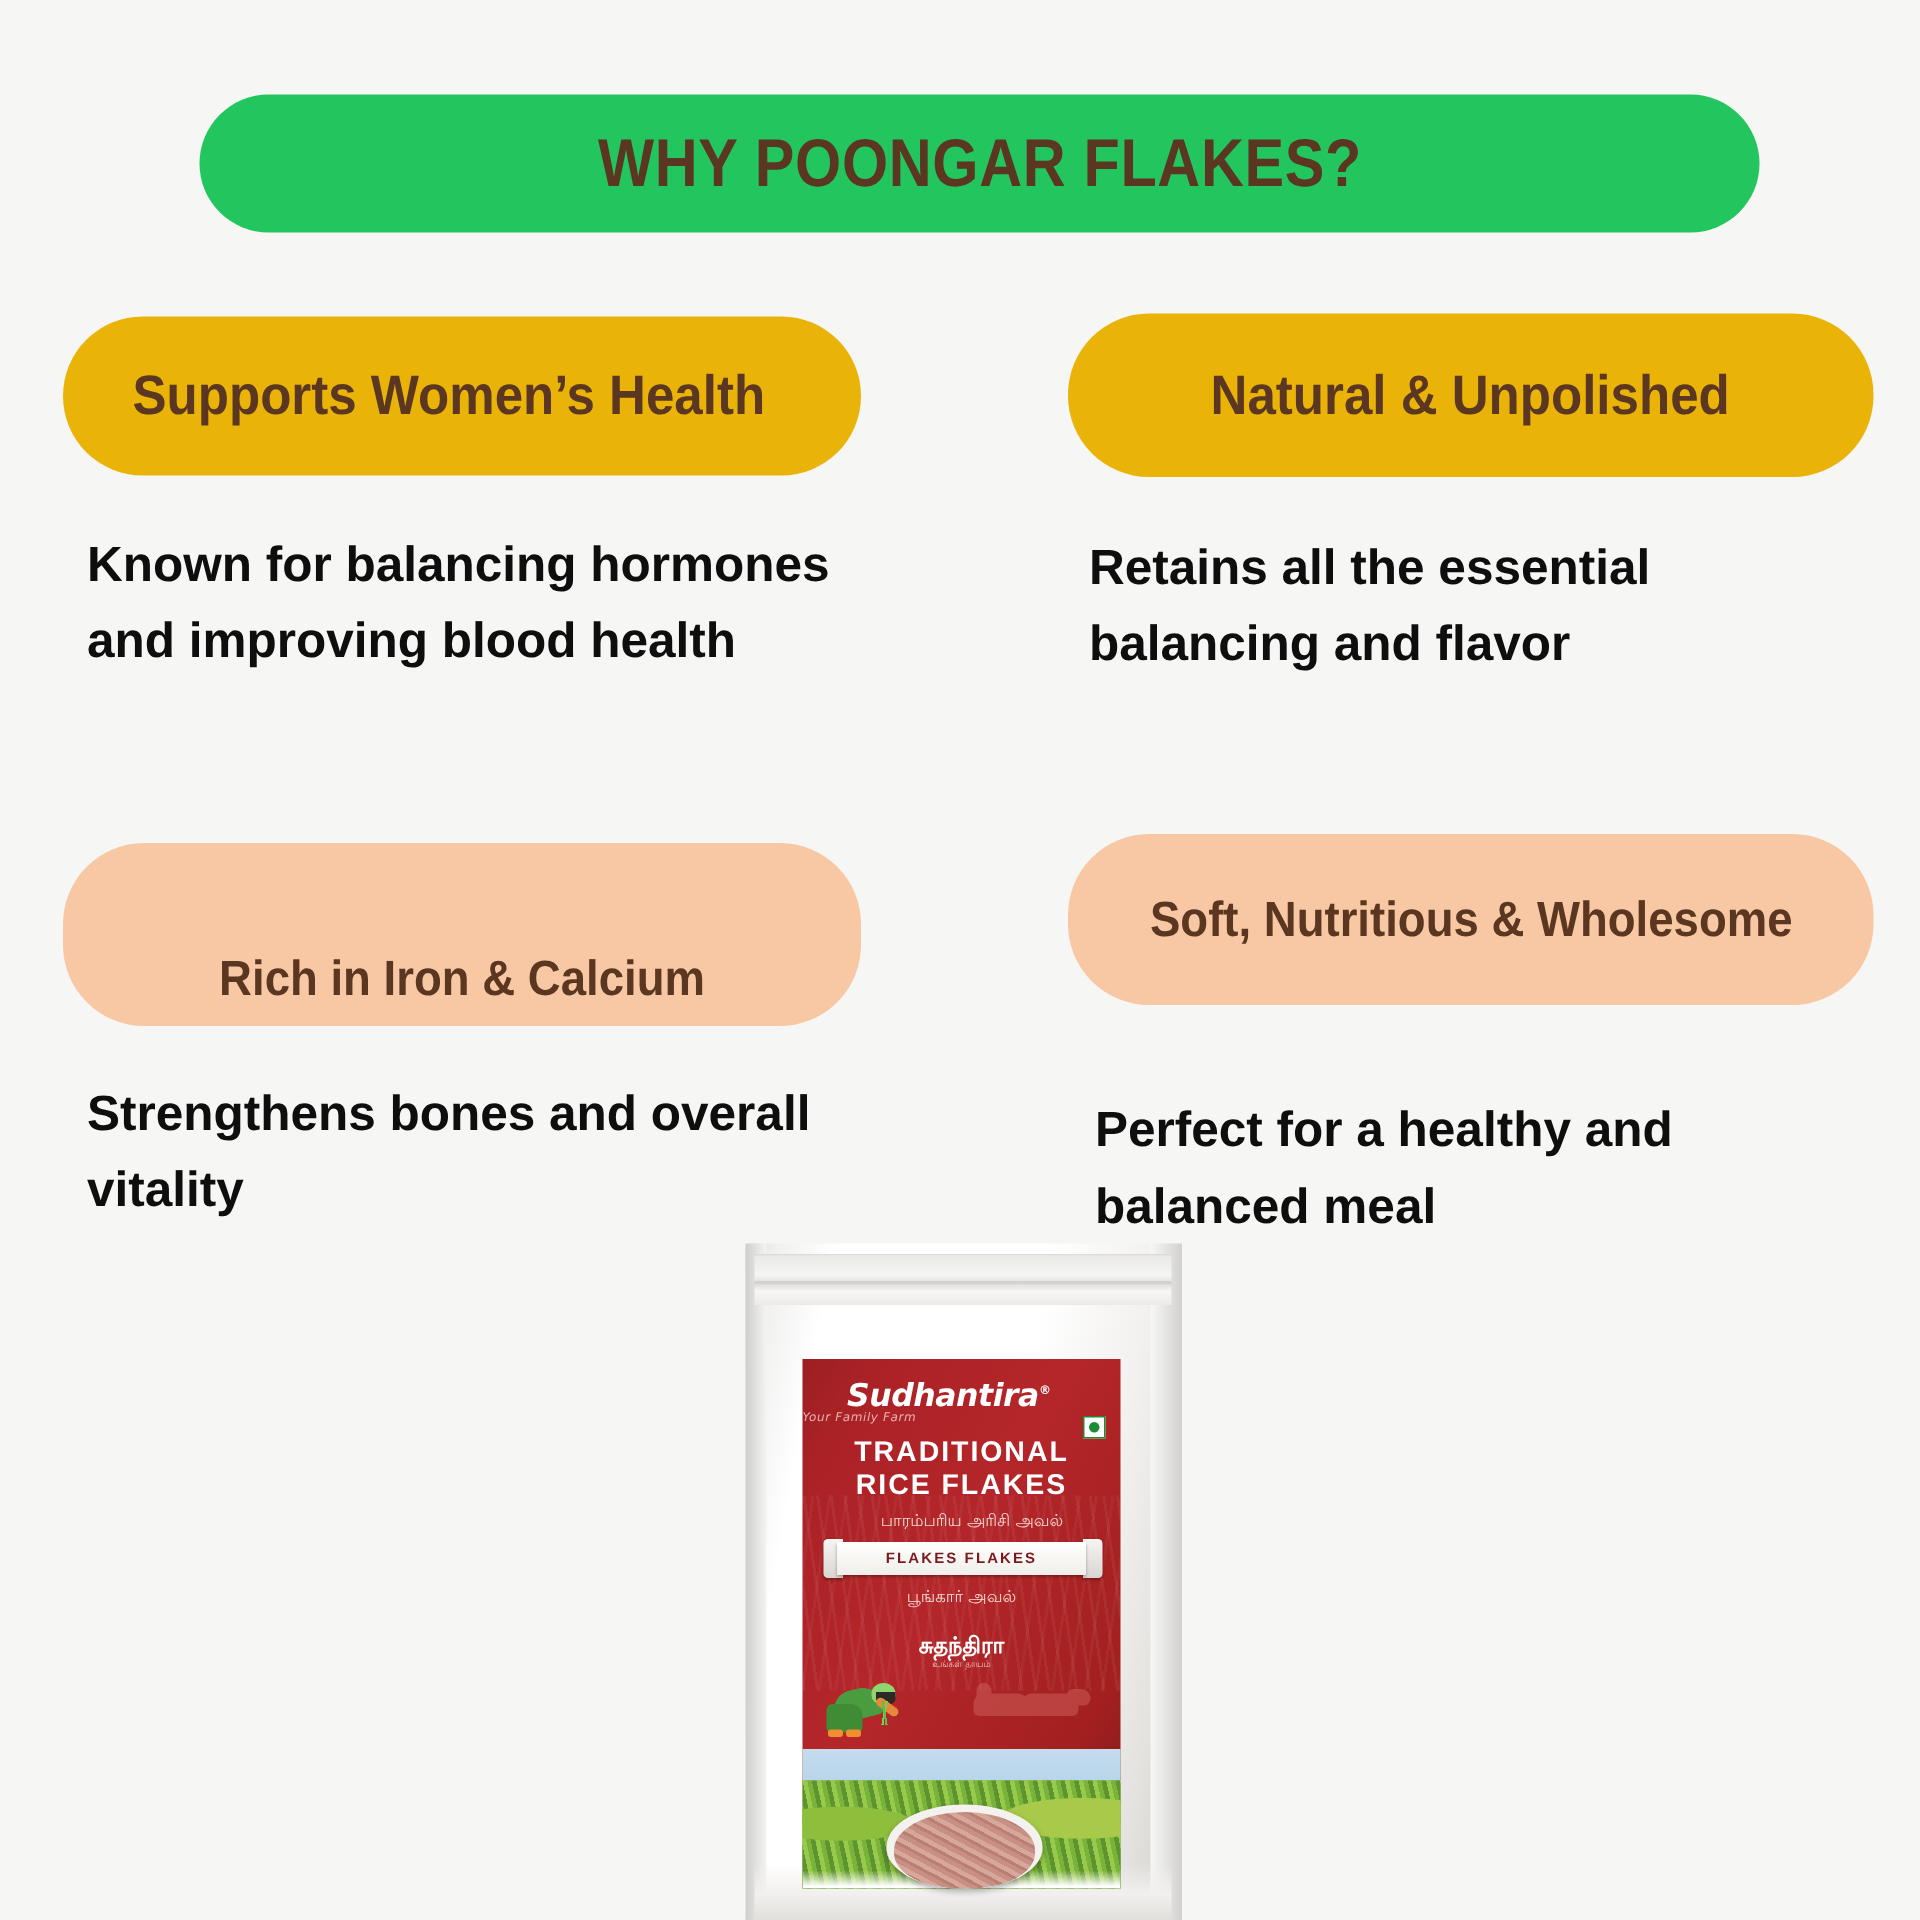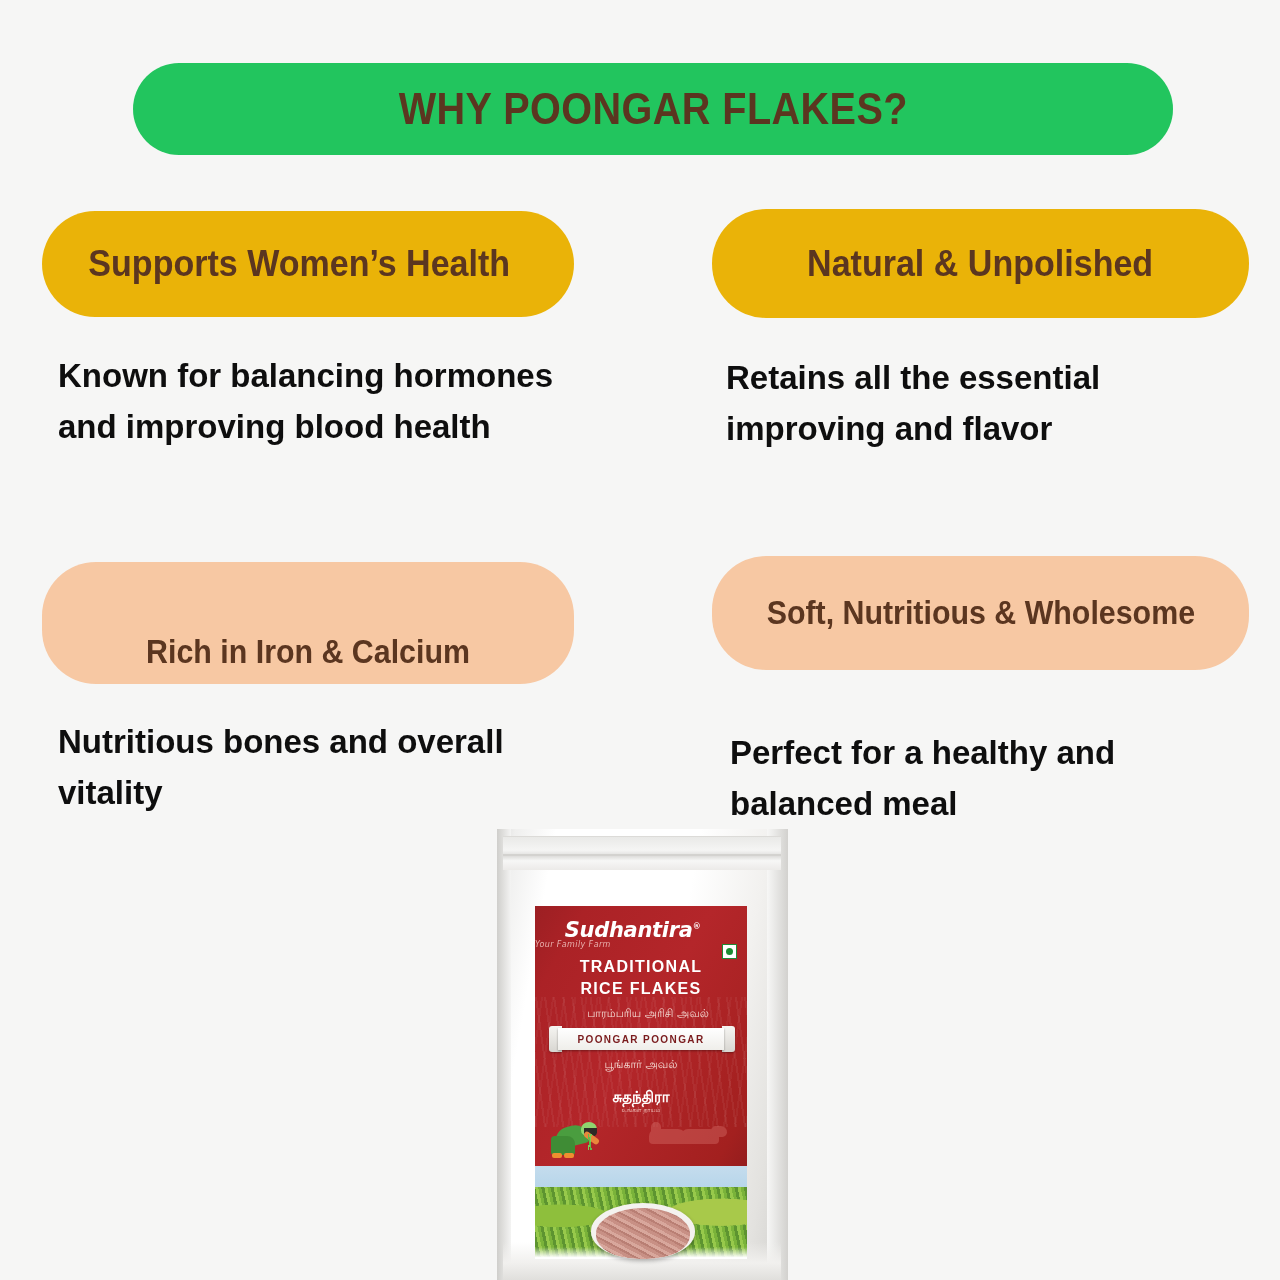--- a/index.html
+++ b/index.html
@@ -183,21 +183,21 @@
     border: 1.5px solid #1f8a34;
     background: #ffffff;
     display: flex; align-items: center; justify-content: center;
   }
   .veg-mark i {
     width: 7px; height: 7px; border-radius: 50%; background: #1b8c31; display: block;
   }
   .prod-line1, .prod-line2 {
     position: absolute; left: 0; width: 212px; text-align: center;
     color: #ffffff; font-weight: bold;
-    font-size: 16px; letter-spacing: 1.3px;
+    font-size: 19px; letter-spacing: 1.3px;
     font-family: "Liberation Sans", sans-serif;
   }
   .prod-line1 { top: 52px; }
   .prod-line2 { top: 74px; }
   .prod-tamil {
     position: absolute; left: 0; top: 101px; width: 226px; text-align: center;
     color: #f3d9d2; font-size: 11px;
     font-family: "DejaVu Sans", sans-serif;
   }
   
@@ -350,26 +350,26 @@
 </div>
 
 <div class="pill pill-green" id="pill-women">
   <div class="pill-label">Supports Women’s Health</div>
 </div>
 <div class="body-text" id="desc-women">Known for balancing hormones and improving blood health</div>
 
 <div class="pill pill-green" id="pill-natural">
   <div class="pill-label">Natural &amp; Unpolished</div>
 </div>
-<div class="body-text" id="desc-natural">Retains all the essential improving and flavor</div>
+<div class="body-text" id="desc-natural">Retains all the essential balancing and flavor</div>
 
 <div class="pill pill-peach" id="pill-iron">
   <div class="pill-label">Rich in Iron &amp; Calcium</div>
 </div>
-<div class="body-text" id="desc-iron">Nutritious bones and overall vitality</div>
+<div class="body-text" id="desc-iron">Strengthens bones and overall vitality</div>
 
 <div class="pill pill-peach" id="pill-soft">
   <div class="pill-label">Soft, Nutritious &amp; Wholesome</div>
 </div>
 <div class="body-text" id="desc-soft">Perfect for a healthy and balanced meal</div>
 
 <div class="pouch-shadow"></div>
 <div class="package">
   <div class="pouch-body"></div>
   <div class="pouch-edge-l"></div>
@@ -387,21 +387,21 @@
         <i></i>
       </div>
 
     <div class="prod-line1">TRADITIONAL</div>
     <div class="prod-line2">RICE FLAKES</div>
     <div class="prod-tamil">பாரம்பரிய அரிசி அவல்</div>
 
     <div class="scroll-curl-l"></div>
     <div class="scroll-curl-r"></div>
     <div class="scroll-band">
-      <span>POONGAR POONGAR</span>
+      <span>FLAKES FLAKES</span>
     </div>
 
     <div class="variant-tamil">பூங்கார் அவல்</div>
     <div class="logo-tamil">சுதந்திரா</div>
     <div class="logo-tamil-sub">உங்கள் தாயம்</div>
 
     <div class="farm-scene">
       <div class="farmer">
         <div class="back"></div>
         <div class="skirt"></div>

